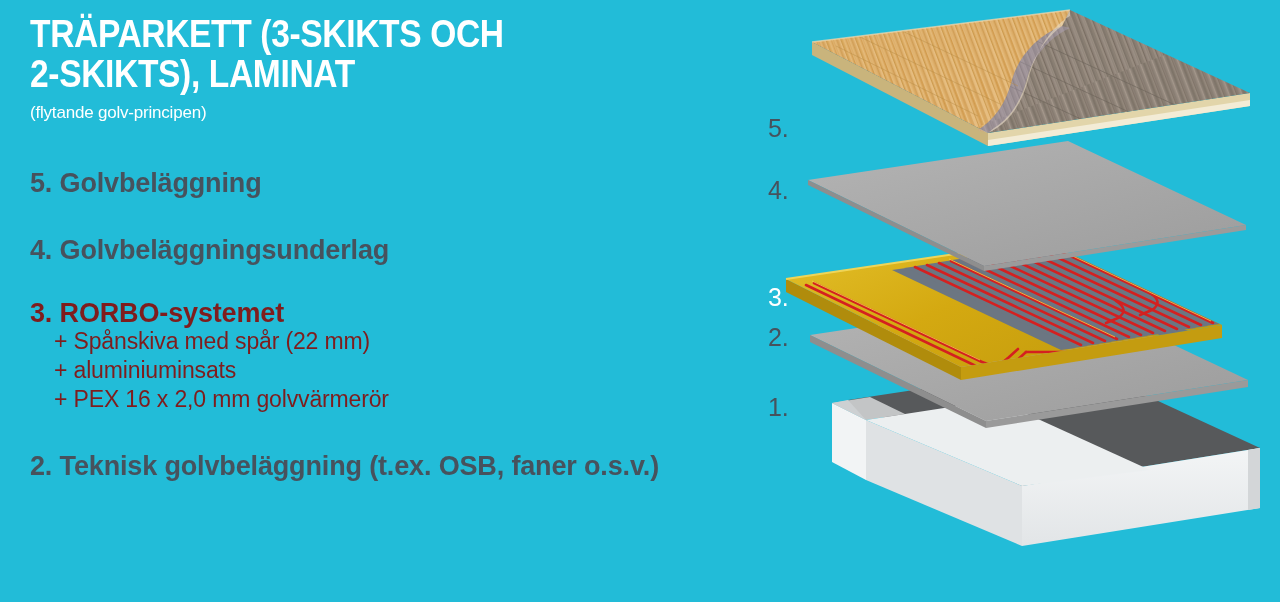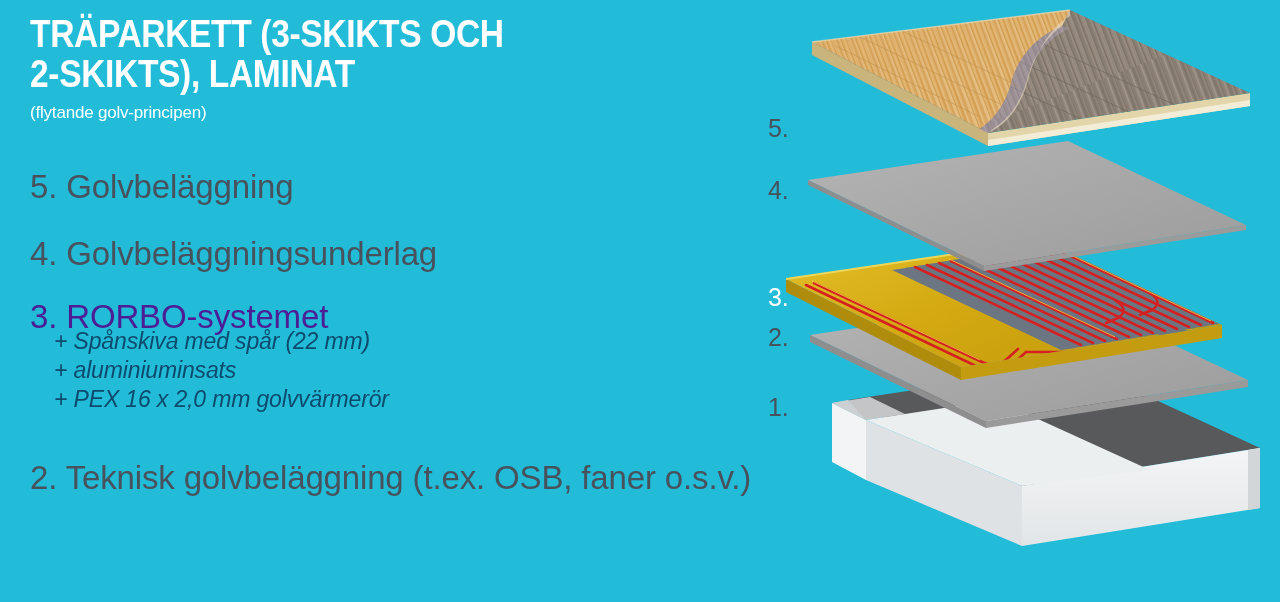--- a/index.html
+++ b/index.html
@@ -33,43 +33,42 @@
   .subtitle{
     position:absolute;left:0;top:103px;
     color:#ffffff;
     font-size:17px;
     font-weight:400;
     letter-spacing:-0.2px;
   }
 
   .item{
     position:absolute;left:0;
-    font-size:33px;
-    font-weight:400;
+    font-size:27px;
+    font-weight:700;
     letter-spacing:-0.15px;
     white-space:nowrap;
   }
   .item.dim{color:#47525d;}
-  .item.hl{color:#4c1d95;}
+  .item.hl{color:#7f1d1d;}
 
   .i5{top:168px;}
   .i4{top:235px;text-align:right;}
   .i3{top:298px;}
-  .i2{top:451px;margin-top:8px;}
+  .i2{top:451px;}
   .i1{top:517px;}
 
   .sublines{
     position:absolute;left:0;top:327px;
-    color:#0c4a6e;
+    color:#7f1d1d;
     font-size:23px;
     line-height:29px;
     padding-left:24px;
     white-space:pre-line;
     letter-spacing:-0.15px;
-    font-style:italic;
   }
 
   
   .diagram{position:absolute;left:750px;top:0;width:530px;height:602px;}
 
   .numcol{position:absolute;left:0;top:0;width:60px;height:602px;}
   .num{
     position:absolute;left:18px;
     font-size:25px;
     letter-spacing:-0.2px;

